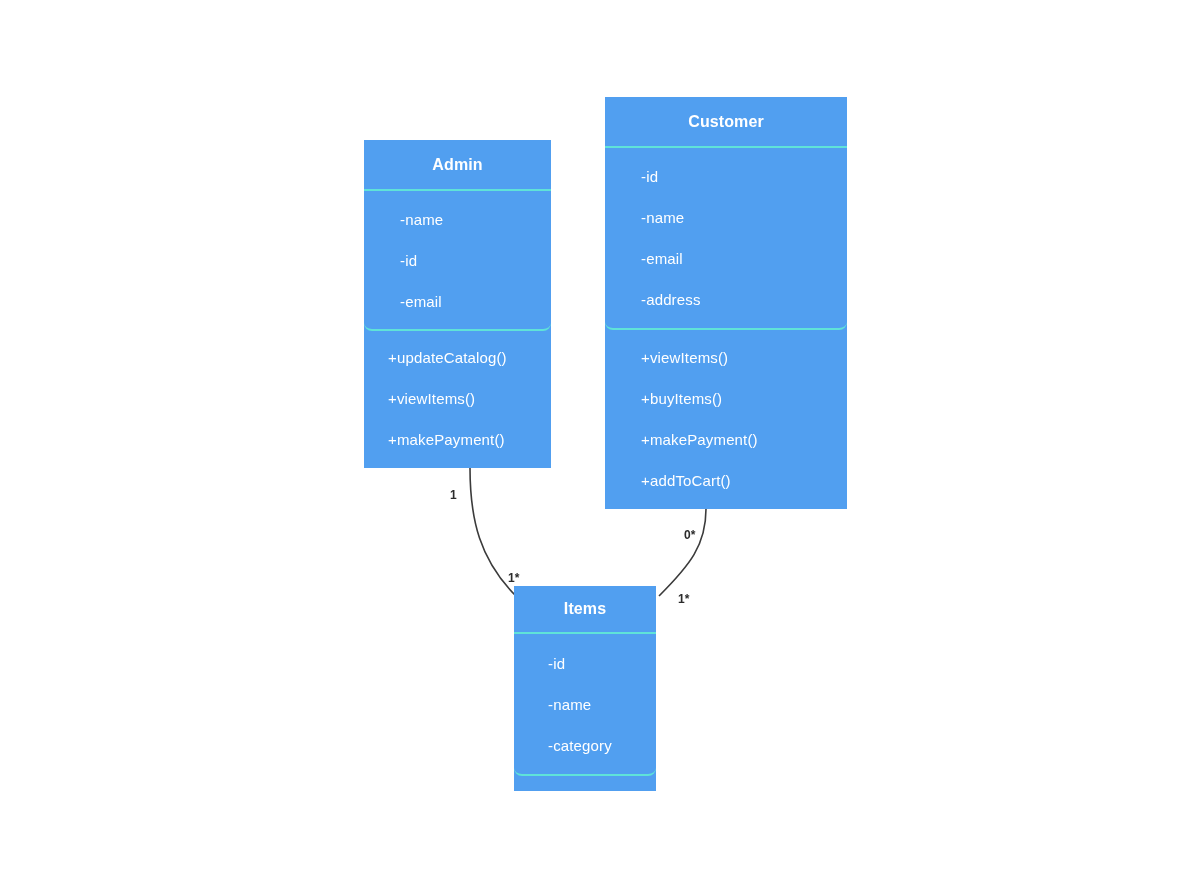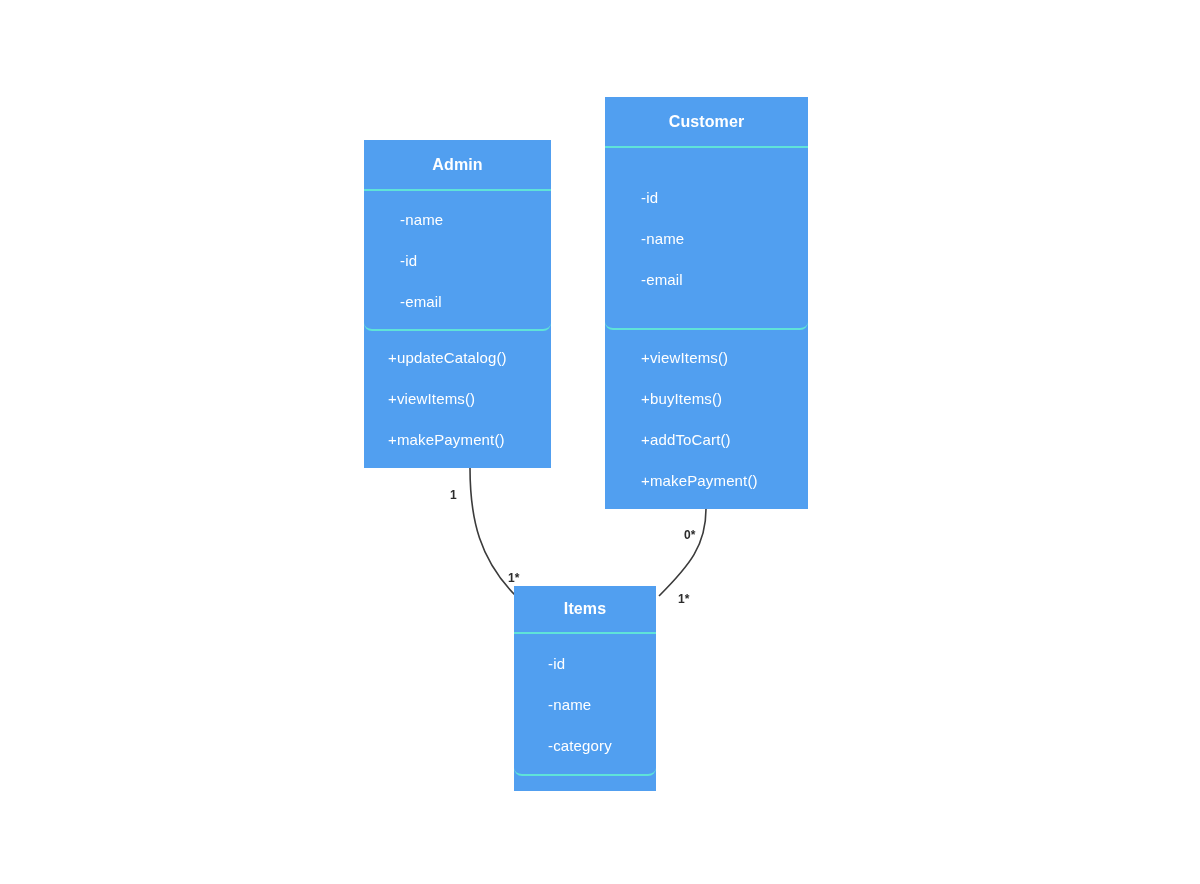--- a/index.html
+++ b/index.html
@@ -81,21 +81,21 @@
     height: 41px;
     white-space: nowrap;
   }
 
   
   #class-admin      { left: 364px; top: 140px;  width: 187px; height: 328px; }
   #class-admin .uml-title        { height: 51px; }
   #class-admin .attrs            { height: 140px; }
   #class-admin .methods          { height: 135px; padding-left: 24px; }
 
-  #class-customer   { left: 605px; top: 97px;   width: 203px; height: 412px; }
+  #class-customer   { left: 605px; top: 97px;   width: 242px; height: 412px; }
   #class-customer .uml-title     { height: 51px; }
   #class-customer .attrs         { height: 182px; }
   #class-customer .methods       { height: 177px; }
 
   #class-items      { left: 514px; top: 586px;  width: 142px; height: 205px; }
   #class-items .uml-title        { height: 48px; }
   #class-items .attrs            { height: 142px; padding-left: 34px; }
   #class-items .methods          { height: 13px; padding-left: 34px; }
 </style>
 </head>
@@ -126,26 +126,27 @@
       <div class="uml-row">+makePayment()</div>
     </div>
   </div>
 
   <div class="uml-class" id="class-customer">
     <div class="uml-title">Customer</div>
     <div class="uml-compartment attrs with-divider">
       <div class="uml-row">-id</div>
       <div class="uml-row">-name</div>
       <div class="uml-row">-email</div>
+      <div class="uml-row">-address</div>
     </div>
     <div class="uml-compartment methods">
       <div class="uml-row">+viewItems()</div>
       <div class="uml-row">+buyItems()</div>
+      <div class="uml-row">+makePayment()</div>
       <div class="uml-row">+addToCart()</div>
-      <div class="uml-row">+makePayment()</div>
     </div>
   </div>
 
   <div class="uml-class" id="class-items">
     <div class="uml-title">Items</div>
     <div class="uml-compartment attrs with-divider">
       <div class="uml-row">-id</div>
       <div class="uml-row">-name</div>
       <div class="uml-row">-category</div>
     </div>

